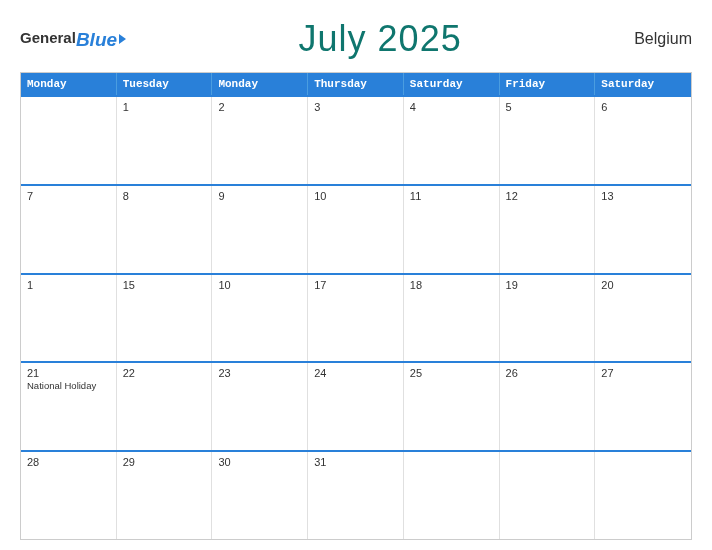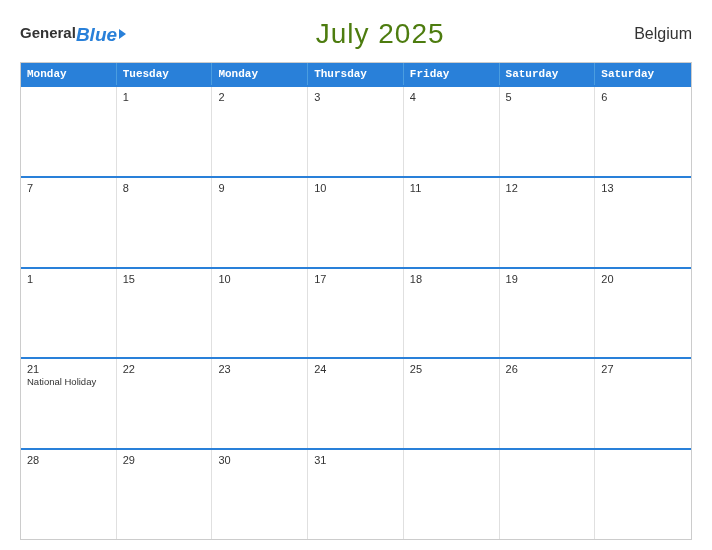--- a/index.html
+++ b/index.html
@@ -44,23 +44,23 @@
     }
     .logo-triangle {
       width: 0;
       height: 0;
       border-left: 7px solid #2980d9;
       border-top: 5px solid transparent;
       border-bottom: 5px solid transparent;
       margin-left: 2px;
     }
     .title {
-      font-size: 28px;
+      font-size: 36px;
       font-weight: normal;
-      color: #4d7c0f;
+      color: #0f766e;
       letter-spacing: 1px;
     }
     .country {
       font-size: 16px;
       color: #333;
       font-weight: normal;
     }
     
     .calendar {
       flex: 1;
@@ -134,22 +134,22 @@
     <div class="title">July 2025</div>
     <div class="country">Belgium</div>
   </div>
 
   <div class="calendar">
     <div class="cal-header">
       <div class="cal-header-cell">Monday</div>
       <div class="cal-header-cell">Tuesday</div>
       <div class="cal-header-cell">Monday</div>
       <div class="cal-header-cell">Thursday</div>
+      <div class="cal-header-cell">Saturday</div>
       <div class="cal-header-cell">Friday</div>
-      <div class="cal-header-cell">Saturday</div>
       <div class="cal-header-cell">Saturday</div>
     </div>
     <div class="cal-body">
 
       <div class="cal-week">
         <div class="cal-cell">
             <span class="cal-day-num"></span>
           </div>
         <div class="cal-cell">
             <span class="cal-day-num">1</span>

